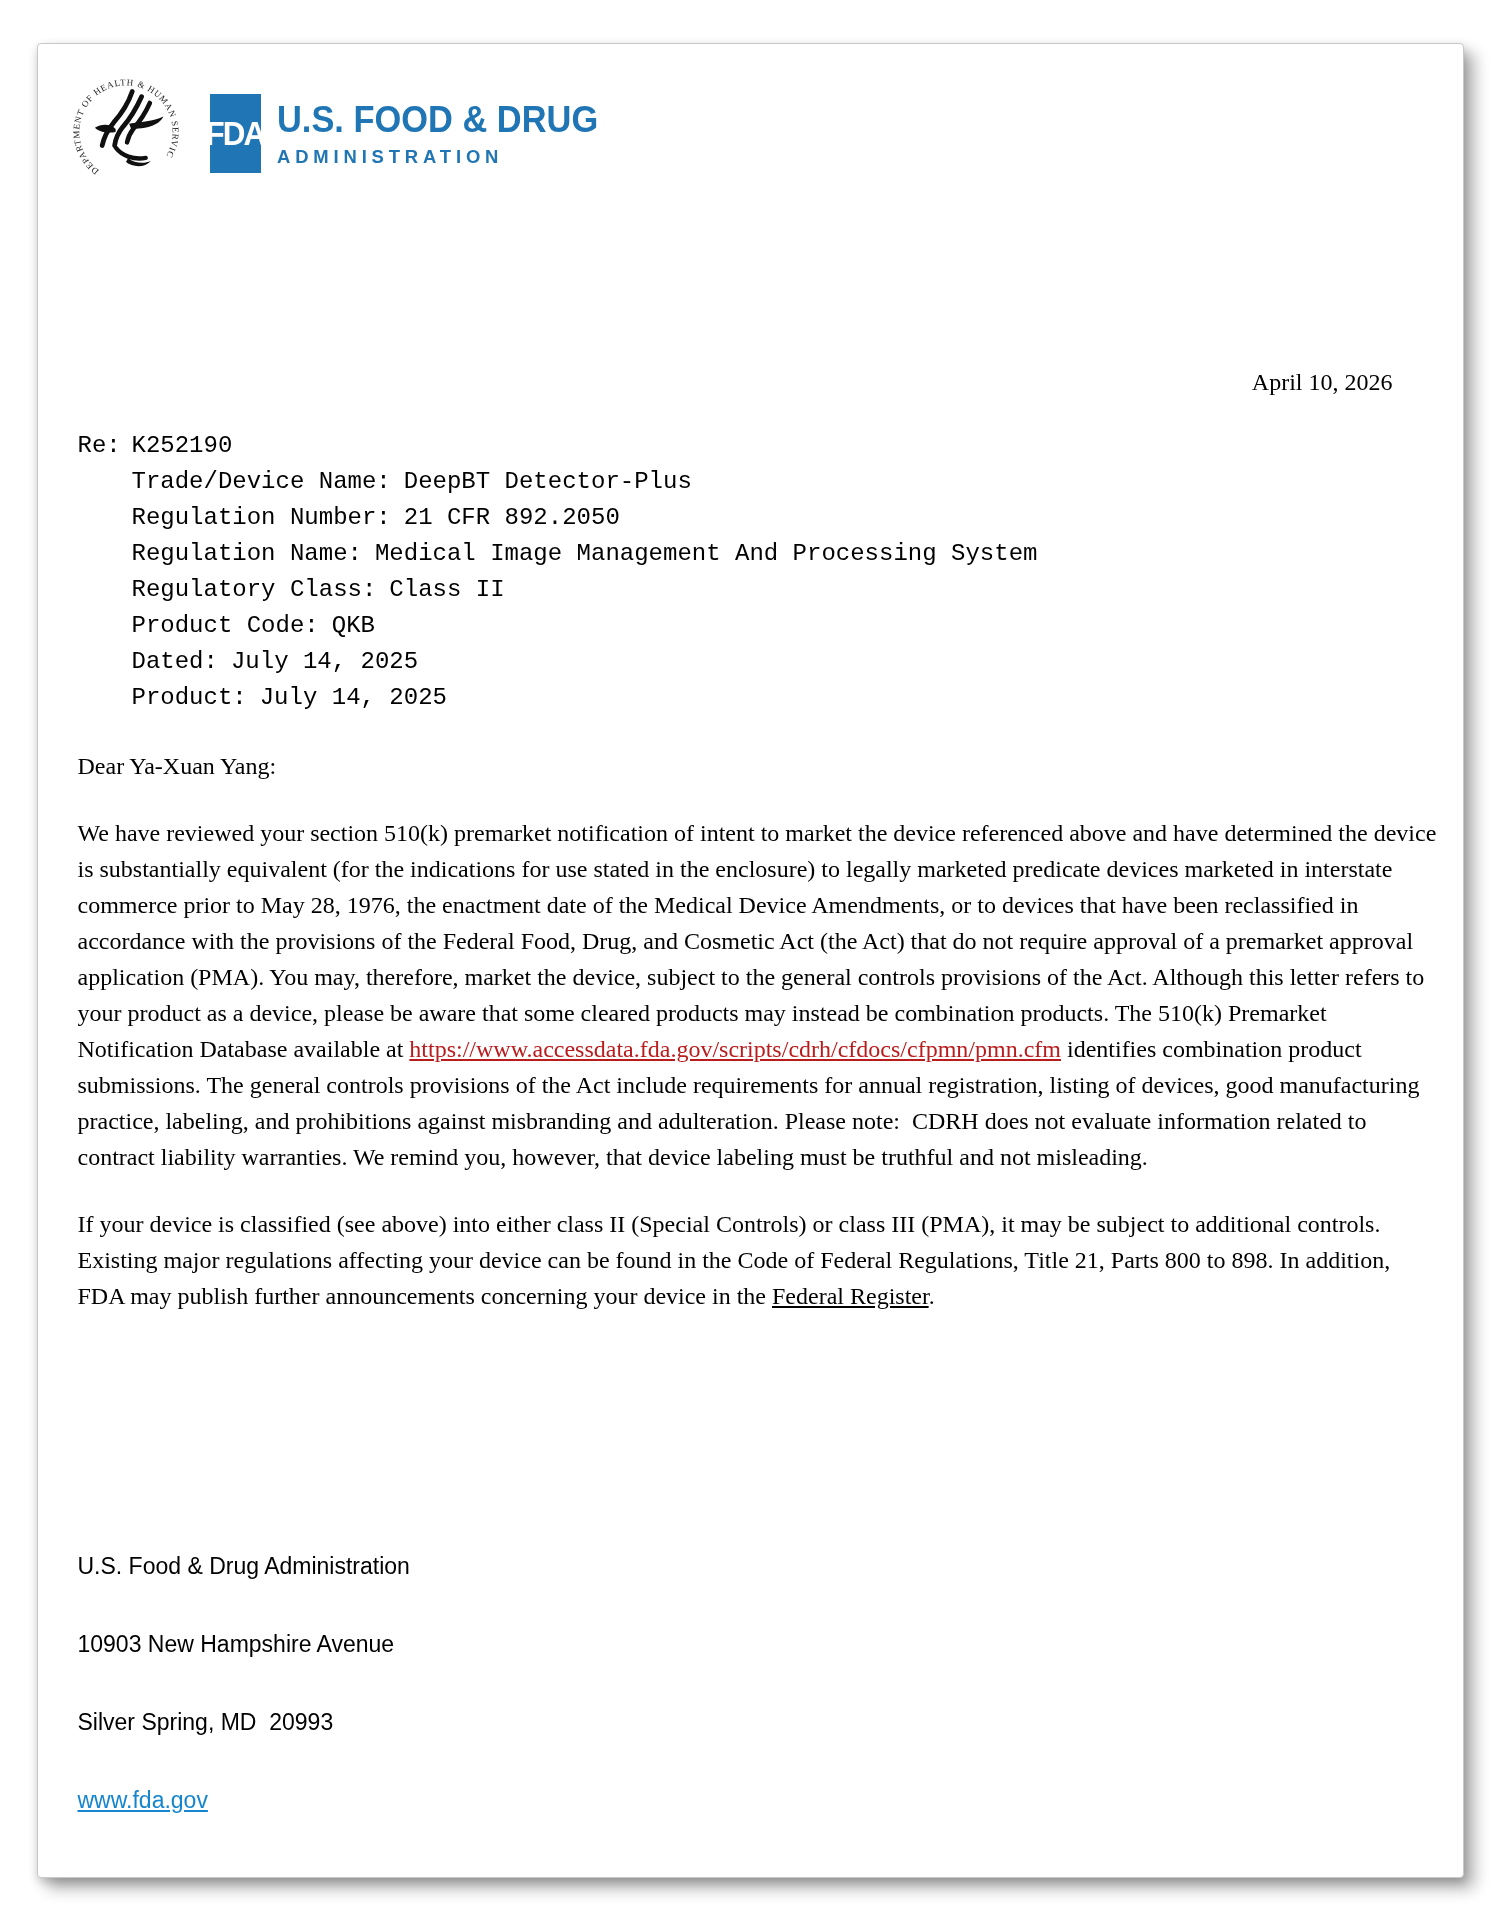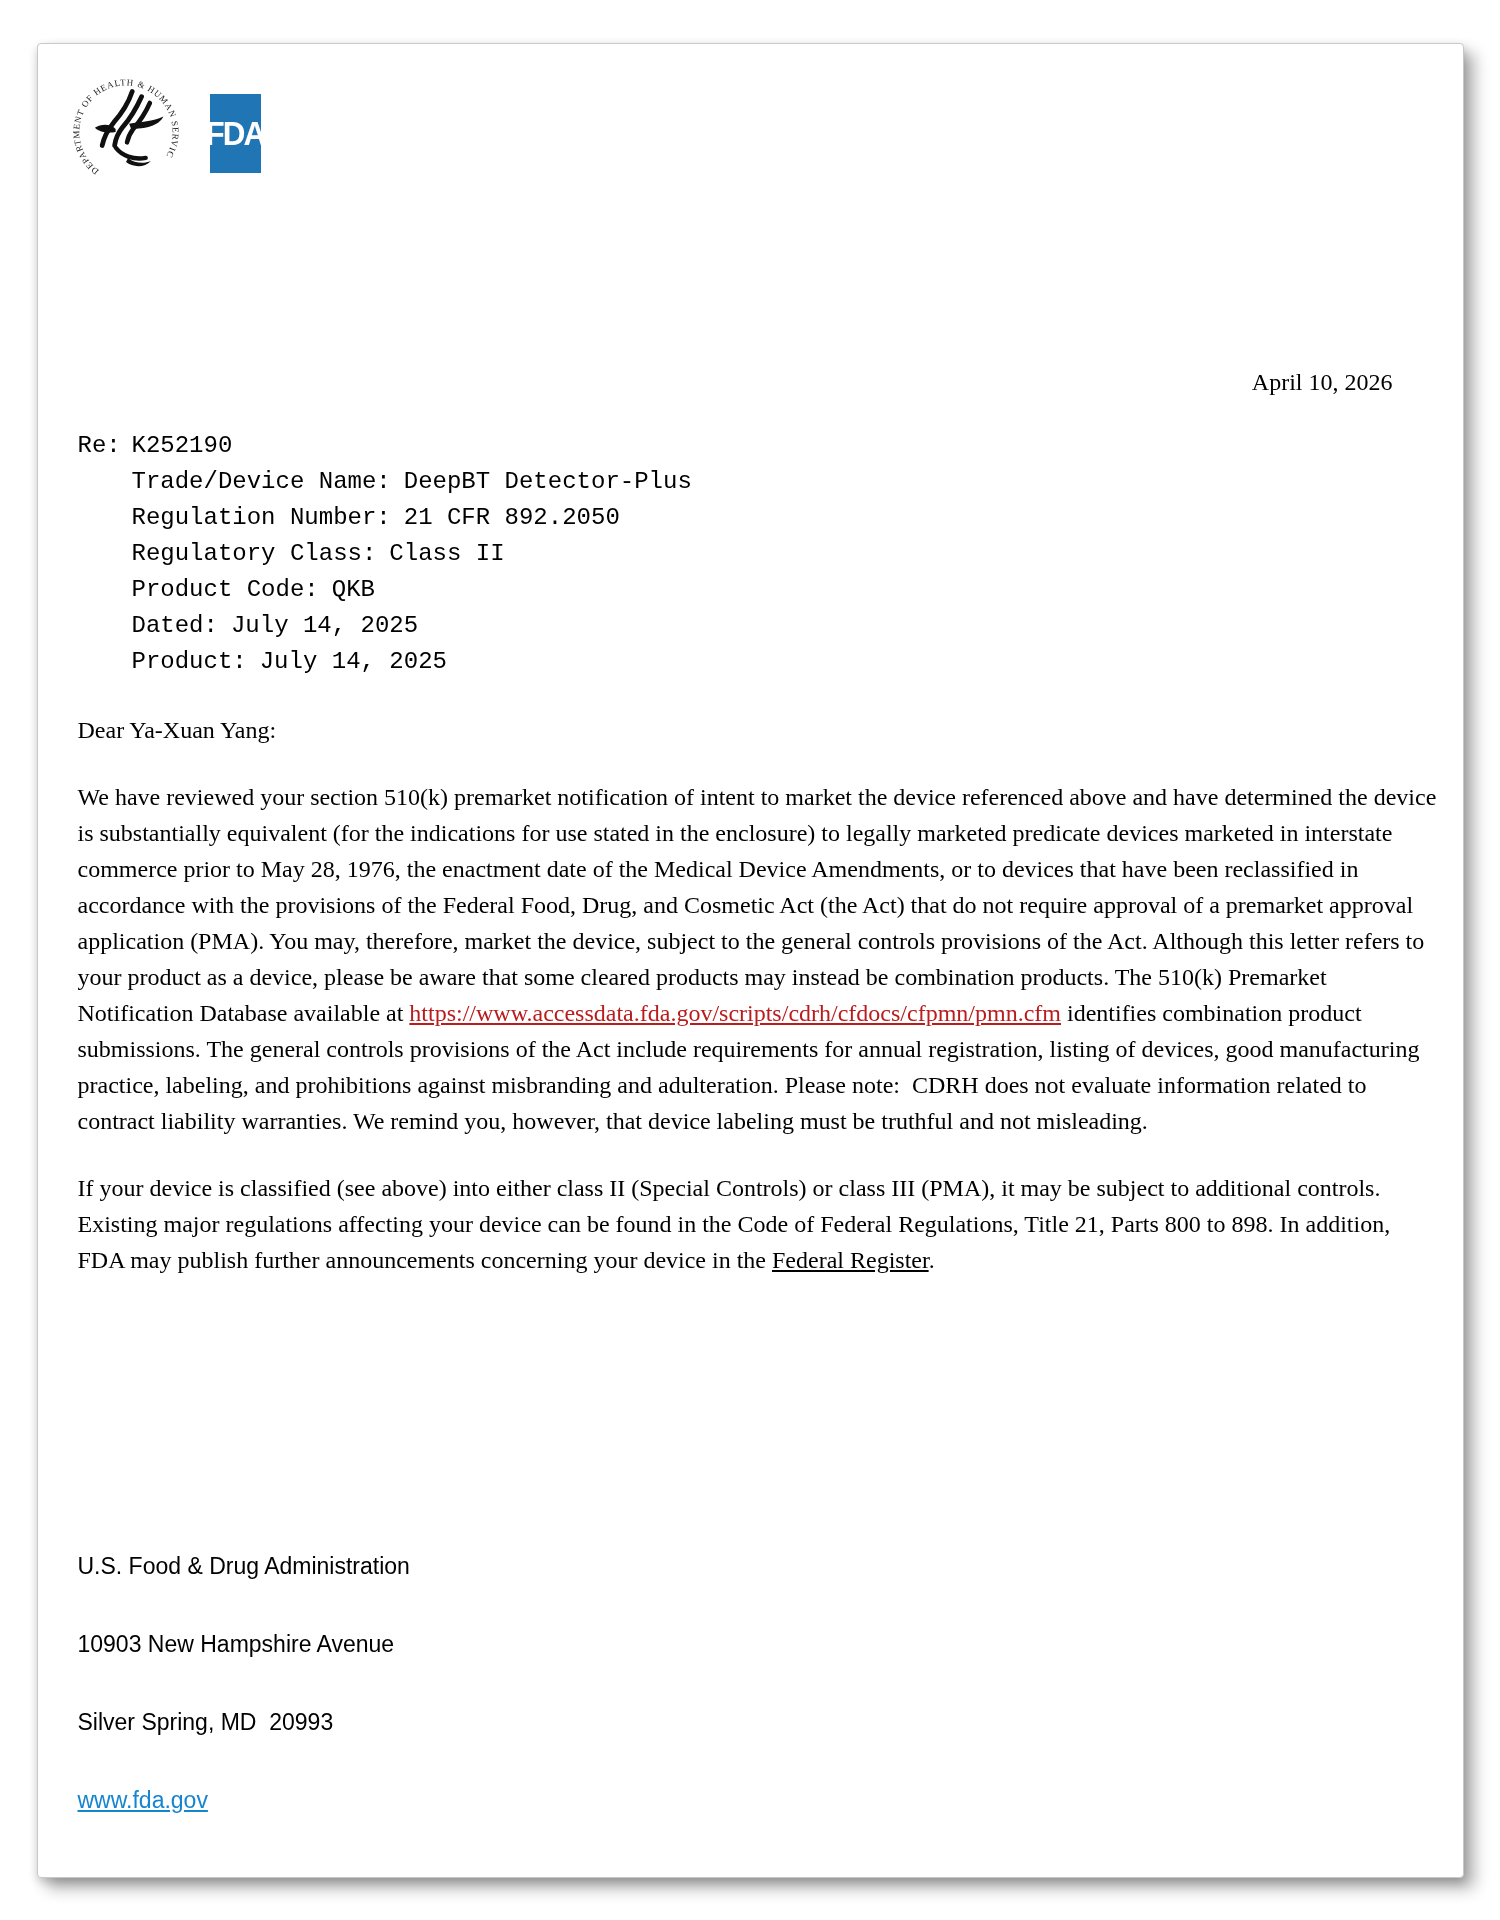--- a/index.html
+++ b/index.html
@@ -88,20 +88,24 @@
         <path d="M44,51 C39,46 30,46 24,50 C29,55 38,55 44,54 Z"></path>
         <path d="M57,46 C68,44 80,44 90,39 C86,48 72,51 59,51 Z"></path>
         <path d="M56,79 C62,84 71,85 78,82 C72,89 60,88 54,83 Z"></path>
       </g>
     </svg>
 
     <div class="fda-lockup">
       <div class="fda-box">
         <span>FDA</span>
       </div>
+      <div class="fda-words">
+        <div class="l1">U.S. FOOD &amp; DRUG</div>
+        <div class="l2">ADMINISTRATION</div>
+      </div>
     </div>
   </div>
 
   <div class="letter">
 
     <div class="date-line">April 10, 2026</div>
 
 
     <div class="re-block">
       <div class="re-row">
@@ -109,20 +113,24 @@
         <span>K252190</span>
       </div>
       <div class="re-items">
         <div class="re-row">
             <span class="re-label">Trade/Device Name:</span>
             <span class="re-value">DeepBT Detector-Plus</span>
           </div>
         <div class="re-row">
             <span class="re-label">Regulation Number:</span>
             <span class="re-value">21 CFR 892.2050</span>
+          </div>
+        <div class="re-row">
+            <span class="re-label">Regulation Name:</span>
+            <span class="re-value">Medical Image Management And Processing System</span>
           </div>
         <div class="re-row">
             <span class="re-label">Regulatory Class:</span>
             <span class="re-value">Class II</span>
           </div>
         <div class="re-row">
             <span class="re-label">Product Code:</span>
             <span class="re-value">QKB</span>
           </div>
         <div class="re-row">

